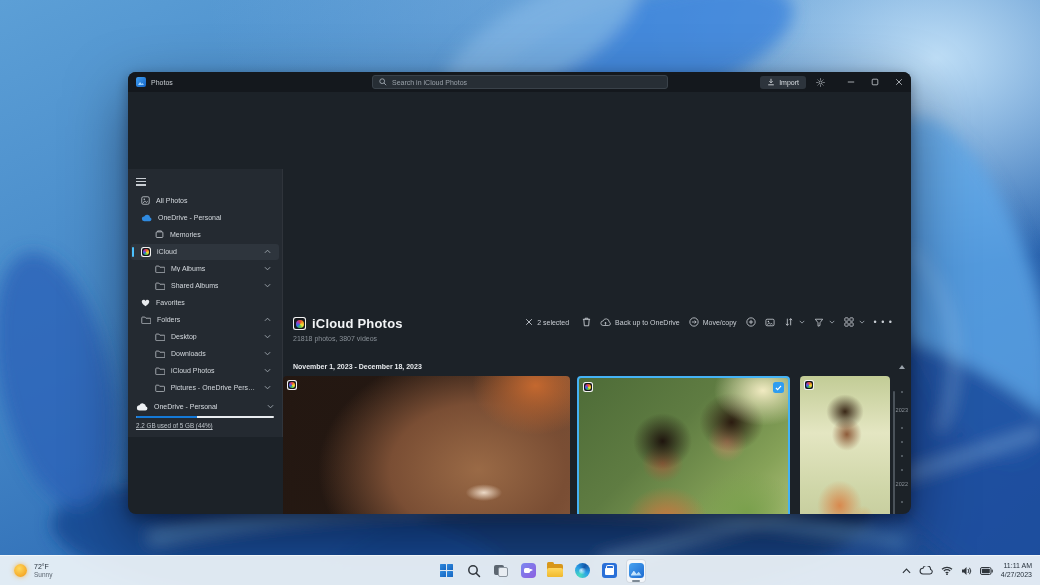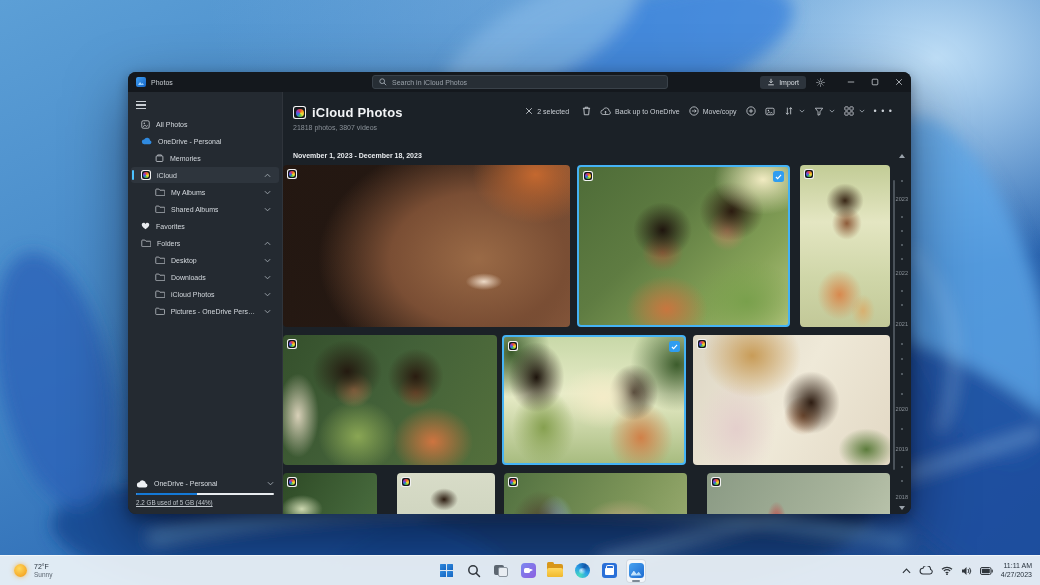--- a/index.html
+++ b/index.html
@@ -29,21 +29,21 @@
   .tb-title { font-size:7px; color:#c8cdd2; }
   .searchbox { position:absolute; left:244px; top:3px; width:296px; height:14px;
     background:#272e35; border:1px solid #3a424a; border-radius:3px;
     display:flex; align-items:center; gap:5px; padding:0 6px; color:#9aa2aa; font-size:7px; }
   .tb-right { margin-left:auto; display:flex; align-items:center; height:100%; }
   .import-btn { display:flex; align-items:center; gap:4px; background:#2d343c; border:none;
     border-radius:3px; height:13px; padding:0 7px; color:#d8dde2; font-size:7px; margin-right:10px; cursor:default; }
   .gearbtn { margin-right:14px; display:flex; align-items:center; }
   .winbtn { width:24px; height:20px; display:flex; align-items:center; justify-content:center; }
 
-  .appbody { display:flex; height:422px; }
+  .appbody { display:flex; height:422px;align-items:center; }
 
   
   .sidebar { width:155px; background:#242a31; display:flex; flex-direction:column;
     border-right:1px solid rgba(255,255,255,.05); padding-top:4px; position:relative; }
   .hamburger { width:22px; height:14px; margin:2px 0 4px 8px; display:flex; flex-direction:column;
     justify-content:center; gap:2px; }
   .hamburger i { display:block; width:10px; height:1.2px; background:#c8cdd2; }
   .nav { flex:1 1 auto; overflow:hidden; }
   .nav-item { position:relative; height:16px; display:flex; align-items:center; gap:6px;
     padding:0 8px 0 10px; font-size:7px; color:#d4d9de; border-radius:3px; margin:0 3px 1px 3px; }

